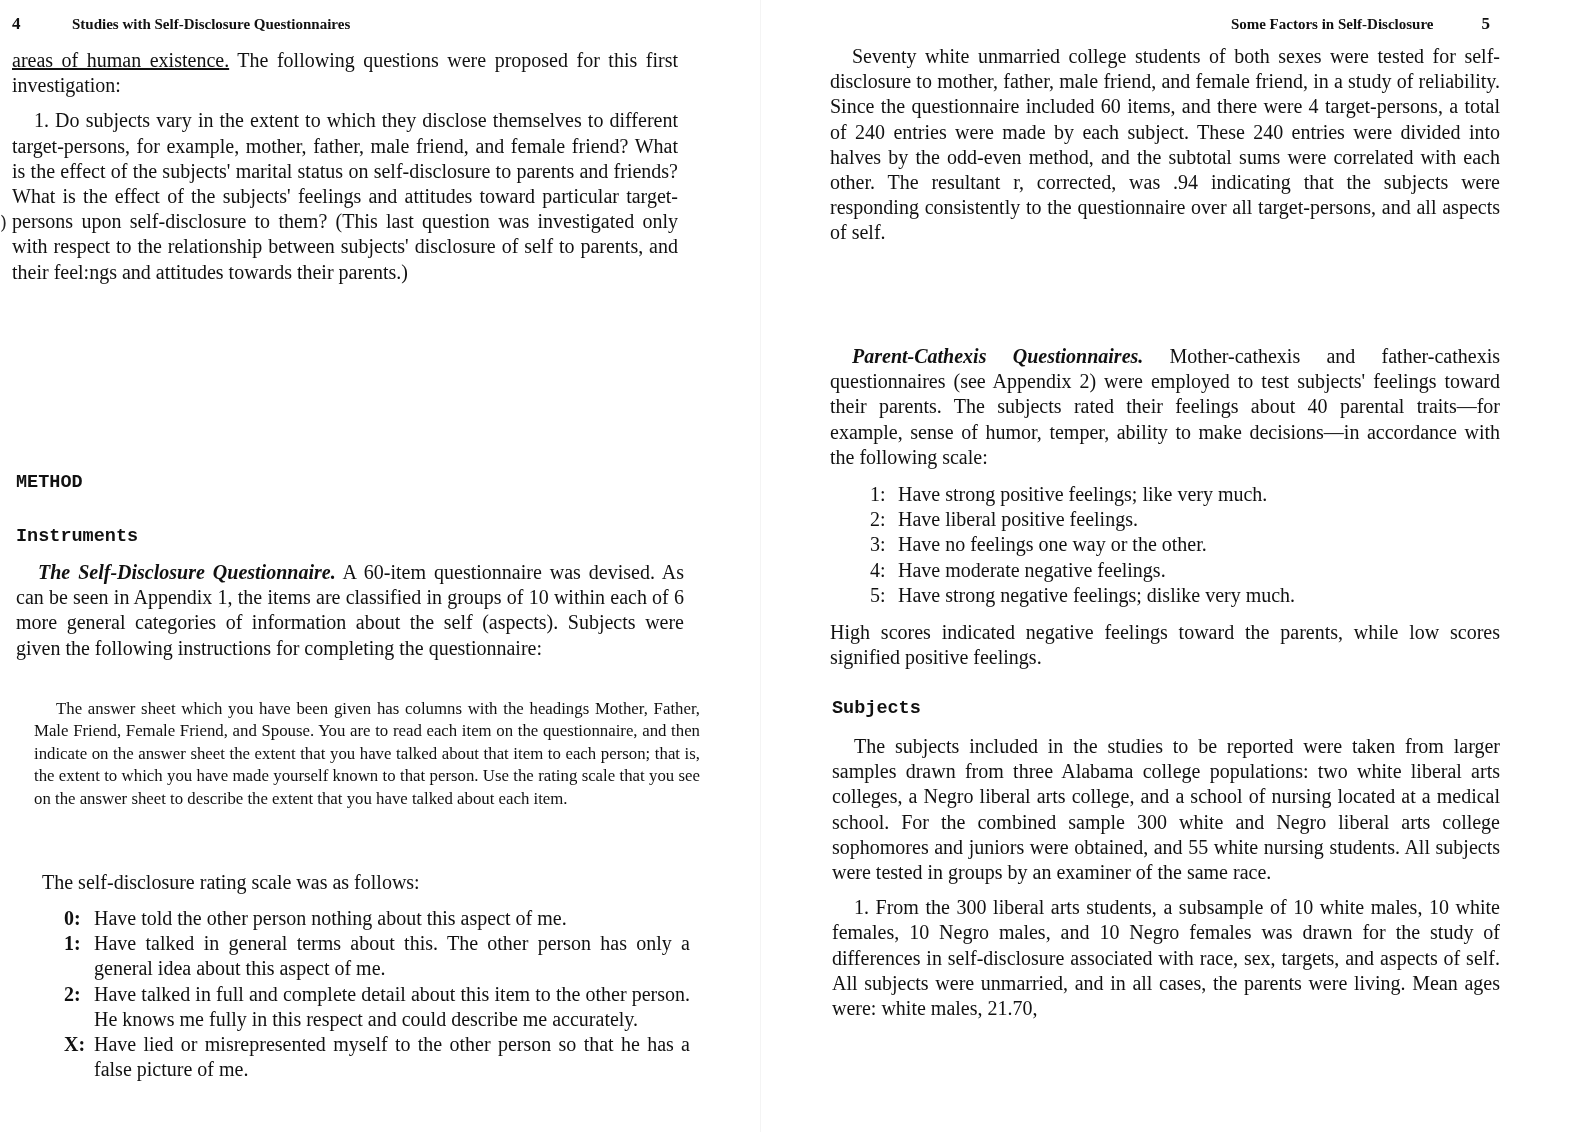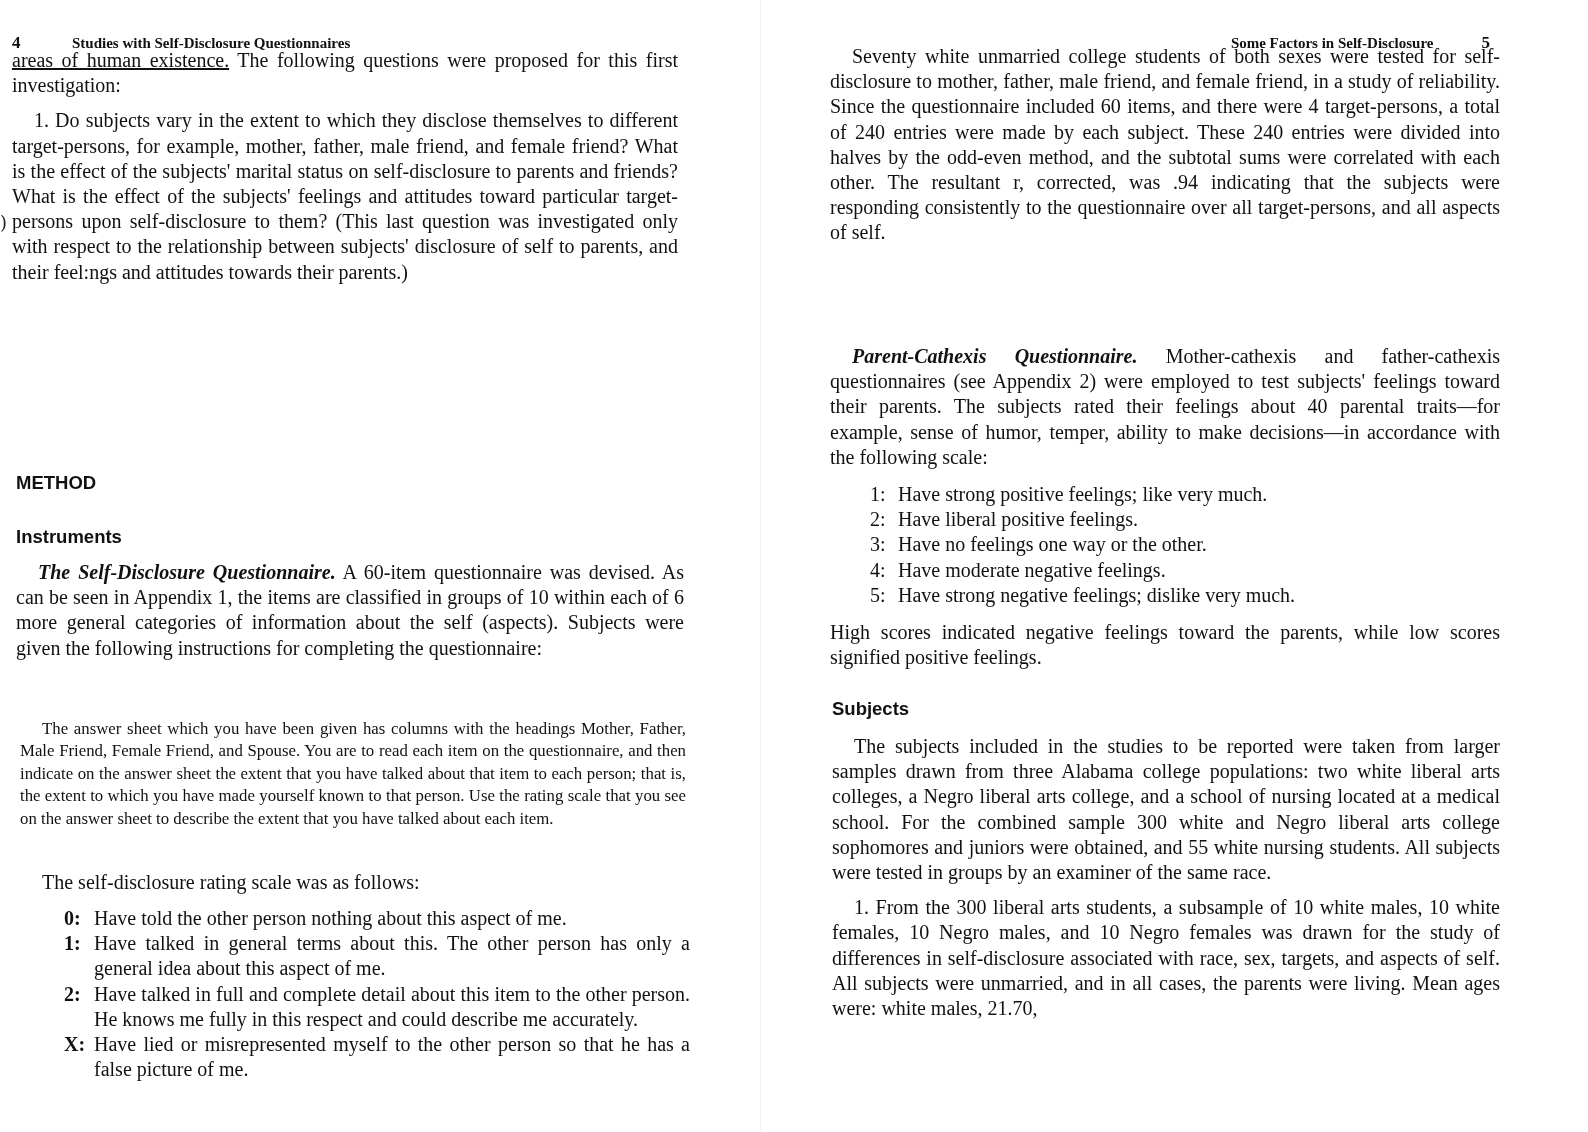--- a/index.html
+++ b/index.html
@@ -5,32 +5,32 @@
   html, body { margin: 0; padding: 0; }
   body {
     width: 1588px; height: 1132px; background: #ffffff; position: relative; overflow: hidden;
     font-family: "DejaVu Serif", "Liberation Serif", serif; color: #111;
   }
   .page { position: absolute; top: 0; }
   .left { left: 0; width: 720px; }
   .right { left: 820px; width: 700px; }
   .gutter { position: absolute; left: 760px; top: 0; width: 1px; height: 1132px; background: #f4f4f4; }
 
-  .running-head { position: absolute; top: 14px; font-family: "Liberation Serif", serif; font-weight: bold; font-size: 15px; margin-top: 19px; }
+  .running-head { position: absolute; top: 14px; font-family: "Liberation Serif", serif; font-weight: bold; font-size: 15px; }
   .left .running-head { left: 12px; }
   .left .running-head .num { display: inline-block; width: 60px; font-size: 17px; }
   .right .running-head { right: 30px; }
   .right .running-head .num { display: inline-block; margin-left: 48px; font-size: 17px; }
 
   .text { font-family: "Liberation Serif", serif; font-size: 20px; line-height: 25.2px; text-align: justify; }
   .small { font-size: 16.8px; line-height: 22.4px; }
   p { margin: 0; }
   .indent { text-indent: 22px; }
   .bi { font-weight: bold; font-style: italic; }
-  .heading { font-weight: bold; font-family: Liberation Sans, sans-serif; font-size: 18.5px; text-align: right; }
+  .heading { font-weight: bold; font-family: Liberation Mono, monospace; font-size: 18.5px; text-align: right; }
   .u { text-decoration: underline; }
 
   .scale-list { margin: 0; padding: 0; list-style: none; }
   .scale-list li { display: flex; }
   .scale-list .k { width: 30px; flex: none; font-weight: bold; }
   .scale-list .v { flex: 1; text-align: justify; }
   .p-scale li .k { font-weight: normal; width: 28px; }
 
   .margin-mark { position: absolute; font-size: 18px; color: #222; }
 </style>
@@ -51,21 +51,21 @@
 
   <span class="margin-mark" style="left:0; top:212px;">)</span>
 
   <div class="heading" style="position:absolute; left:16px; top:472px;">METHOD</div>
   <div class="heading" style="position:absolute; left:16px; top:526px;">Instruments</div>
 
   <div class="text" style="position:absolute; left:16px; top:560px; width:668px;">
     <p class="indent"><span class="bi">The Self-Disclosure Questionnaire.</span><span> A 60-item questionnaire was devised. As can be seen in Appendix 1, the items are classified in groups of 10 within each of 6 more general categories of information about the self (aspects). Subjects were given the following instructions for completing the questionnaire:</span></p>
   </div>
 
-  <div class="text small" style="position:absolute; left:20px; top:698px; width:666px;margin-top:20px;">
+  <div class="text small" style="position:absolute; left:34px; top:698px; width:666px;">
     <p class="indent">The answer sheet which you have been given has columns with the headings Mother, Father, Male Friend, Female Friend, and Spouse. You are to read each item on the questionnaire, and then indicate on the answer sheet the extent that you have talked about that item to each person; that is, the extent to which you have made yourself known to that person. Use the rating scale that you see on the answer sheet to describe the extent that you have talked about each item.</p>
   </div>
 
   <div class="text" style="position:absolute; left:42px; top:870px; width:640px;">The self-disclosure rating scale was as follows:</div>
 
   <ul class="scale-list text" style="position:absolute; left:64px; top:906px; width:626px;">
     <li>
         <span class="k">0:</span>
         <span class="v">Have told the other person nothing about this aspect of me.</span>
       </li>
@@ -87,21 +87,21 @@
 <div class="page right">
   <div class="running-head">
     <span>Some Factors in Self-Disclosure</span><span class="num">5</span>
   </div>
 
   <div class="text" style="position:absolute; left:10px; top:44px; width:670px;">
     <p class="indent">Seventy white unmarried college students of both sexes were tested for self-disclosure to mother, father, male friend, and female friend, in a study of reliability. Since the questionnaire included 60 items, and there were 4 target-persons, a total of 240 entries were made by each subject. These 240 entries were divided into halves by the odd-even method, and the subtotal sums were correlated with each other. The resultant r, corrected, was .94 indicating that the subjects were responding consistently to the questionnaire over all target-persons, and all aspects of self.</p>
   </div>
 
   <div class="text" style="position:absolute; left:10px; top:344px; width:670px;">
-    <p class="indent"><span class="bi">Parent-Cathexis Questionnaire.</span><span> Mother-cathexis and father-cathexis questionnaires (see Appendix 2) were employed to test subjects' feelings toward their parents. The subjects rated their feelings about 40 parental traits—for example, sense of humor, temper, ability to make decisions—in accordance with the following scale:</span></p>
+    <p class="indent"><span class="bi">Parent-Cathexis Questionnaires.</span><span> Mother-cathexis and father-cathexis questionnaires (see Appendix 2) were employed to test subjects' feelings toward their parents. The subjects rated their feelings about 40 parental traits—for example, sense of humor, temper, ability to make decisions—in accordance with the following scale:</span></p>
   </div>
 
   <ul class="scale-list p-scale text" style="position:absolute; left:50px; top:482px; width:560px;">
     <li>
         <span class="k">1:</span>
         <span class="v">Have strong positive feelings; like very much.</span>
       </li>
     <li>
         <span class="k">2:</span>
         <span class="v">Have liberal positive feelings.</span>

